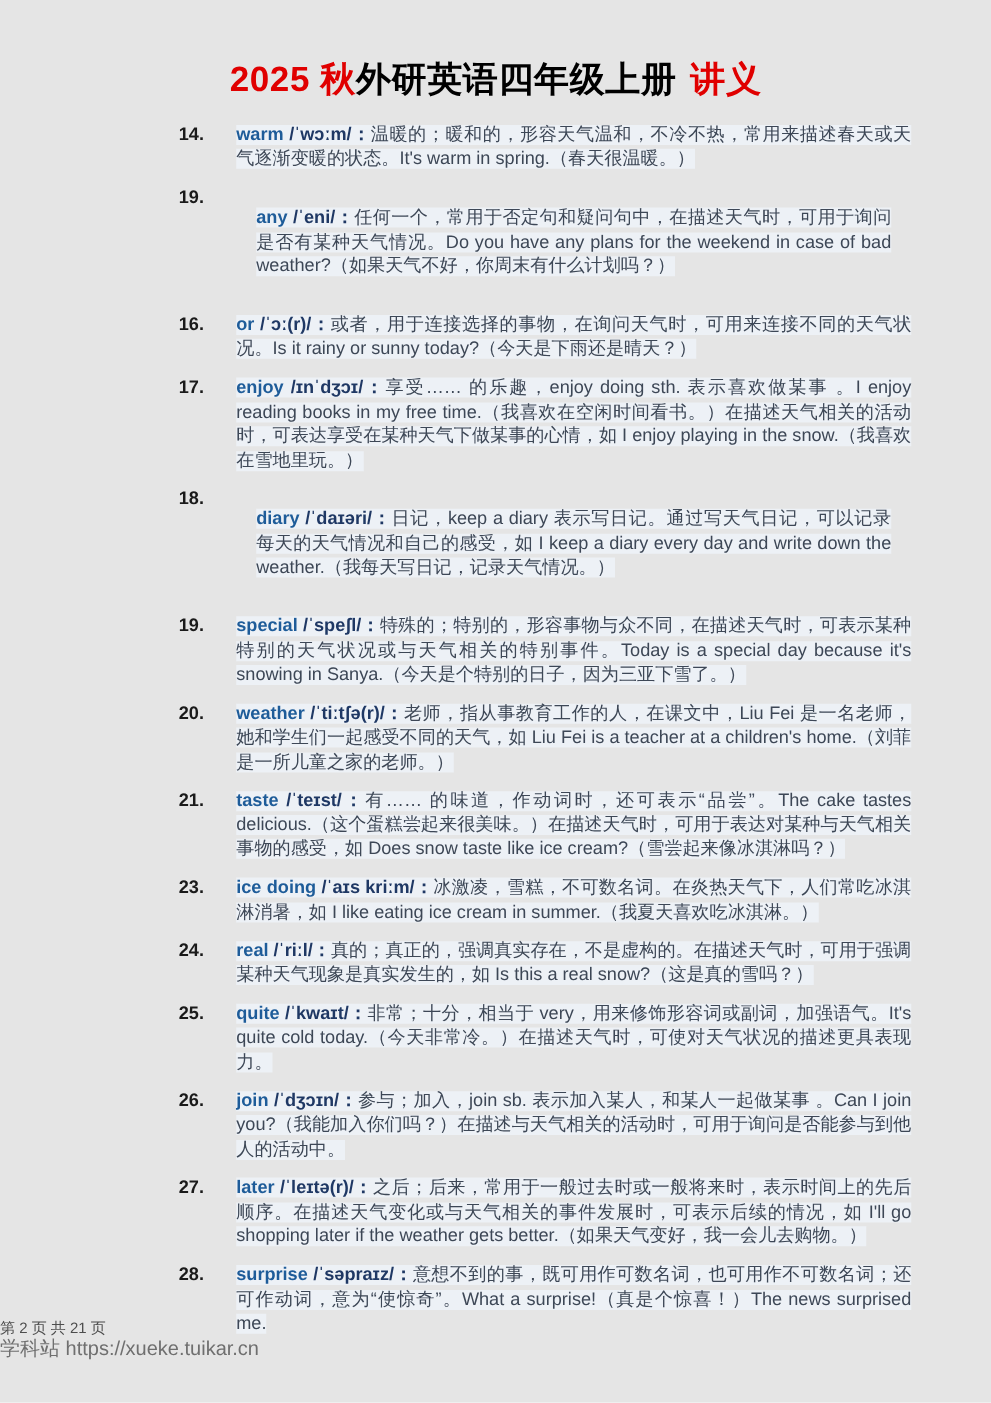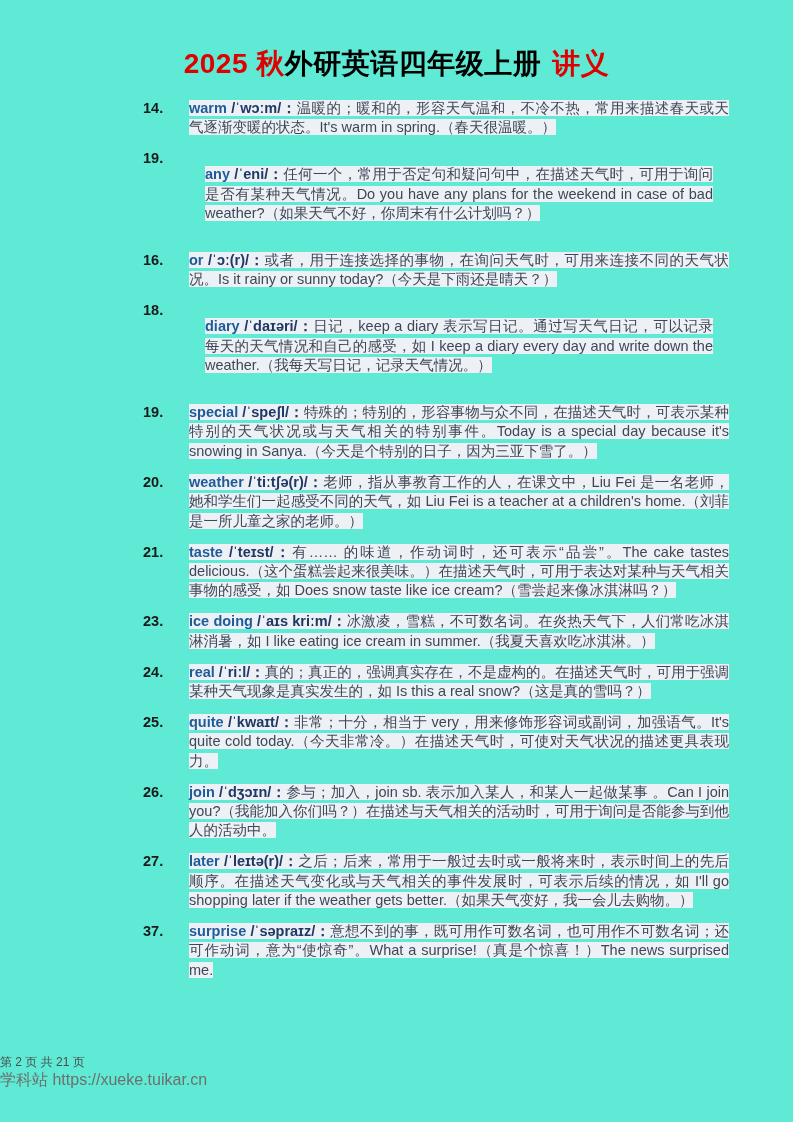--- a/index.html
+++ b/index.html
@@ -2,21 +2,21 @@
 <html><head>
 <meta charset="utf-8">
 <style>
   html,body { margin:0; padding:0; }
   body {
     width:793px; height:1122px;
     background:#ffffff;
     font-family:"Liberation Sans","DejaVu Sans",sans-serif;
     position:relative; overflow:hidden;
   }
-  .page { position:absolute; inset:0; background:#5eead4; }
+  .page { position:absolute; inset:0; background:#e5e5e5; }
   .title {
     margin:0; padding-top:45px;
     text-align:center;
     font-size:28px; font-weight:700; color:#000000;
     letter-spacing:0.5px;
     font-family:"Liberation Sans","DejaVu Sans",sans-serif;
   }
   .title .red { color:#e00000; }
   .title .gap { margin-left:11px; }
   .entries {
@@ -60,20 +60,24 @@
     <div class="entry">
       <span class="num">19.</span>
       <p class="body" style="margin:16px"><span class="hl"><b class="word">any</b><span class="phon"> /ˈeni/：</span><span class="text">任何一个，常用于否定句和疑问句中，在描述天气时，可用于询问是否有某种天气情况。Do you have any plans for the weekend in case of bad weather?（如果天气不好，你周末有什么计划吗？）</span></span></p>
     </div>
 
     <div class="entry">
       <span class="num">16.</span>
       <p class="body" style="margin:0"><span class="hl"><b class="word">or</b><span class="phon"> /ˈɔː(r)/：</span><span class="text">或者，用于连接选择的事物，在询问天气时，可用来连接不同的天气状况。Is it rainy or sunny today?（今天是下雨还是晴天？）</span></span></p>
     </div>
 
+    <div class="entry">
+      <span class="num">17.</span>
+      <p class="body" style="margin:0"><span class="hl"><b class="word">enjoy</b><span class="phon"> /ɪnˈdʒɔɪ/：</span><span class="text">享受…… 的乐趣，enjoy doing sth. 表示喜欢做某事 。I enjoy reading books in my free time.（我喜欢在空闲时间看书。）在描述天气相关的活动时，可表达享受在某种天气下做某事的心情，如 I enjoy playing in the snow.（我喜欢在雪地里玩。）</span></span></p>
+    </div>
 
     <div class="entry">
       <span class="num">18.</span>
       <p class="body" style="margin:16px"><span class="hl"><b class="word">diary</b><span class="phon"> /ˈdaɪəri/：</span><span class="text">日记，keep a diary 表示写日记。通过写天气日记，可以记录每天的天气情况和自己的感受，如 I keep a diary every day and write down the weather.（我每天写日记，记录天气情况。）</span></span></p>
     </div>
 
     <div class="entry">
       <span class="num">19.</span>
       <p class="body" style="margin:0"><span class="hl"><b class="word">special</b><span class="phon"> /ˈspeʃl/：</span><span class="text">特殊的；特别的，形容事物与众不同，在描述天气时，可表示某种特别的天气状况或与天气相关的特别事件。Today is a special day because it's snowing in Sanya.（今天是个特别的日子，因为三亚下雪了。）</span></span></p>
     </div>
@@ -108,21 +112,21 @@
       <span class="num">26.</span>
       <p class="body" style="margin:0"><span class="hl"><b class="word">join</b><span class="phon"> /ˈdʒɔɪn/：</span><span class="text">参与；加入，join sb. 表示加入某人，和某人一起做某事 。Can I join you?（我能加入你们吗？）在描述与天气相关的活动时，可用于询问是否能参与到他人的活动中。</span></span></p>
     </div>
 
     <div class="entry">
       <span class="num">27.</span>
       <p class="body" style="margin:0"><span class="hl"><b class="word">later</b><span class="phon"> /ˈleɪtə(r)/：</span><span class="text">之后；后来，常用于一般过去时或一般将来时，表示时间上的先后顺序。在描述天气变化或与天气相关的事件发展时，可表示后续的情况，如 I'll go shopping later if the weather gets better.（如果天气变好，我一会儿去购物。）</span></span></p>
     </div>
 
     <div class="entry">
-      <span class="num">37.</span>
+      <span class="num">28.</span>
       <p class="body" style="margin:0"><span class="hl"><b class="word">surprise</b><span class="phon"> /ˈsəpraɪz/：</span><span class="text">意想不到的事，既可用作可数名词，也可用作不可数名词；还可作动词，意为“使惊奇”。What a surprise!（真是个惊喜！）The news surprised me.</span></span></p>
     </div>
   </div>
 
   <div class="footer">
     <div class="page-num">第 2 页 共 21 页</div>
     <div class="site">学科站 https://xueke.tuikar.cn</div>
   </div>
 
 </div>

